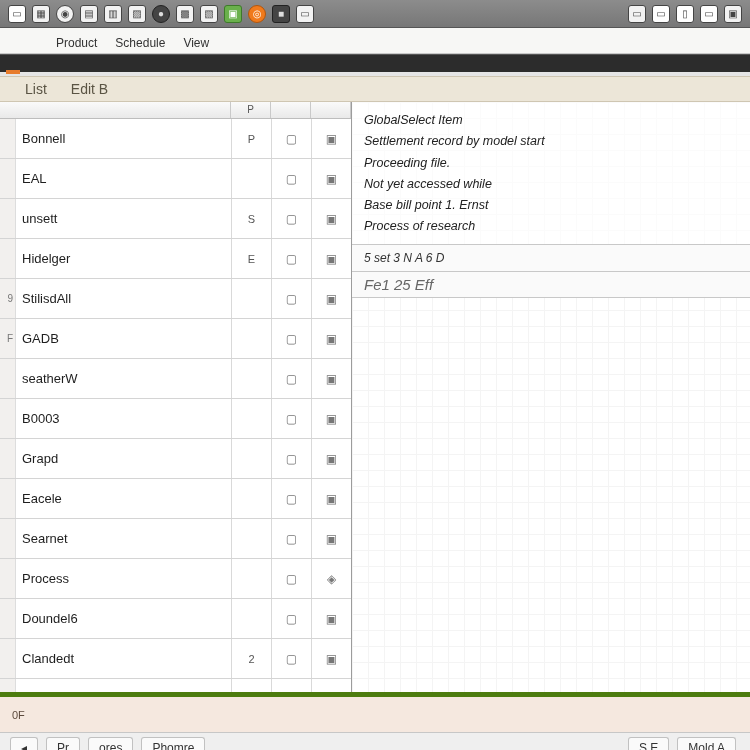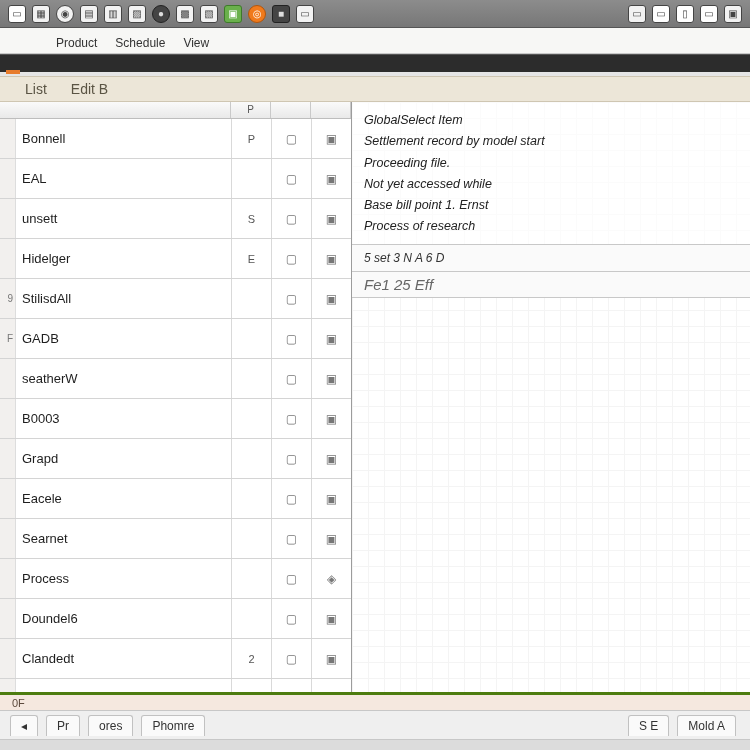--- a/index.html
+++ b/index.html
@@ -185,23 +185,23 @@
   .rightpanel .sub2 {
     border-bottom: 1px solid #c8c8c8;
     padding: 4px 12px;
     font-size: 15px;
     color:#666;
     background:#fafafa;
   }
 
   
   .bottomstrip {
-    height: 18px;
+    height: 40px;
     background: #f5e8df;
-    border-top: 3px solid #4d7c0f;
+    border-top: 5px solid #4d7c0f;
     display:flex; align-items:center;
     padding: 0 12px;
     font-size: 11px;
     color:#5c4a3d;
   }
   .tabbar {
     height: 30px;
     background: #efefef;
     border-top: 1px solid #c7c7c7;
     border-bottom: 1px solid #c7c7c7;

